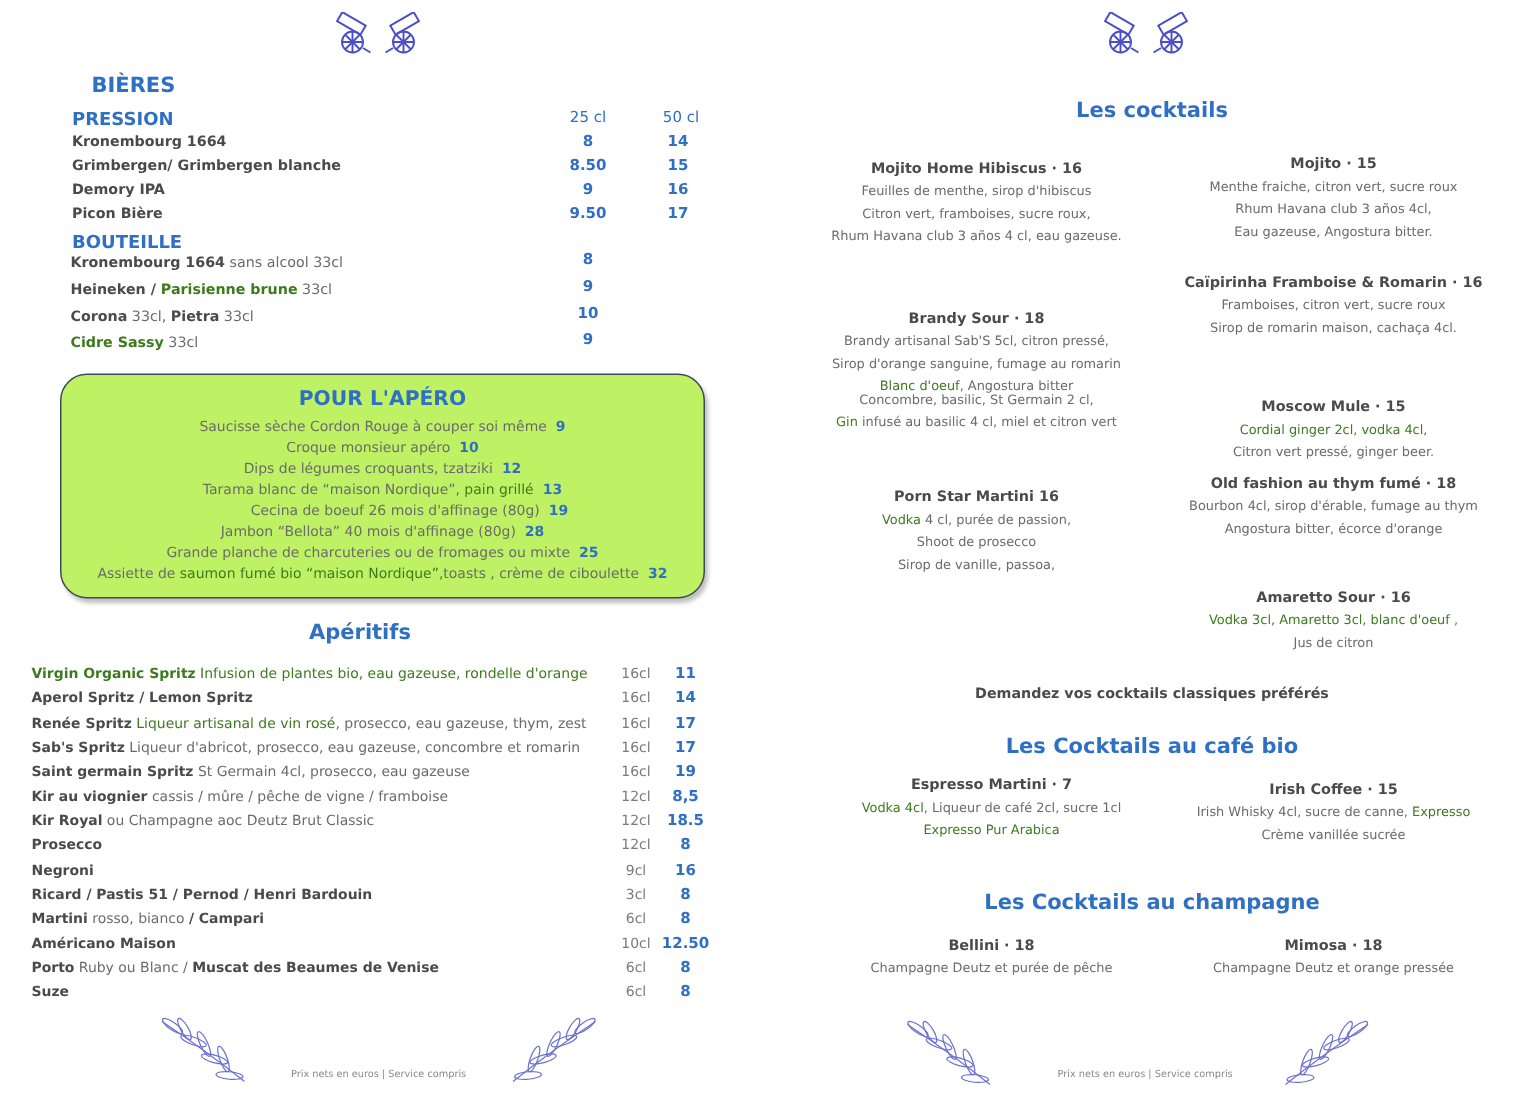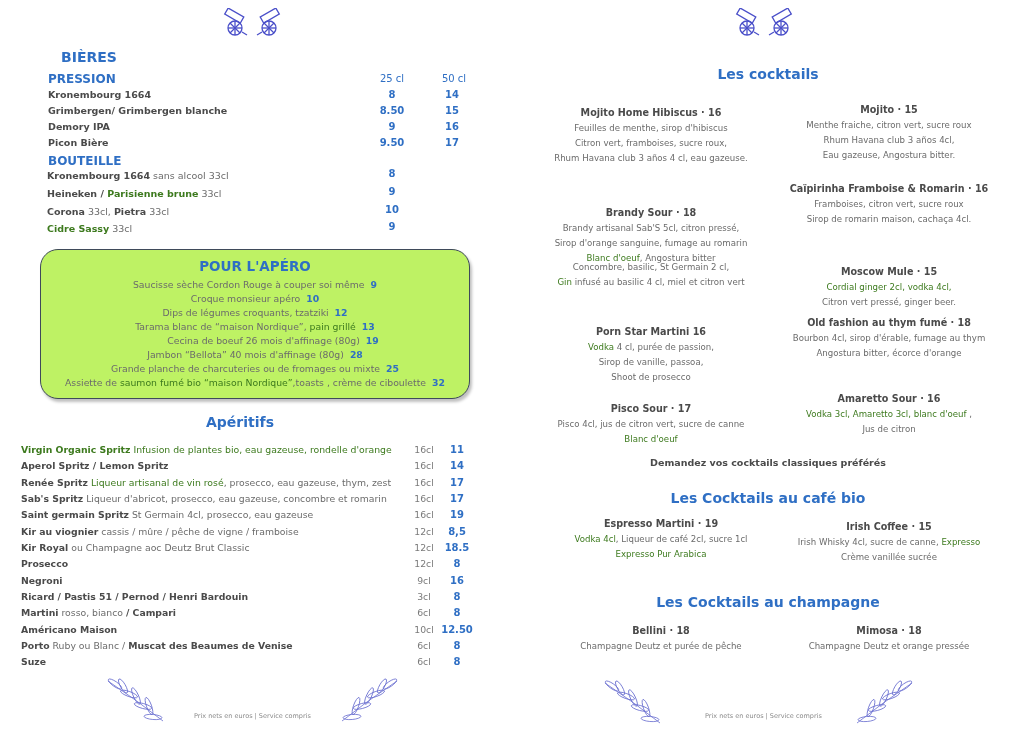--- a/index.html
+++ b/index.html
@@ -252,27 +252,22 @@
     <div>Sirop d'orange sanguine, fumage au romarin</div>
     <div><span class="green">Blanc d'oeuf</span><span>, Angostura bitter</span></div>
   </div>
   <div class="ck" style="left:24px; top:260px;">
     <div>Concombre, basilic, St Germain 2 cl,</div>
     <div><span class="green">Gin</span><span> infusé au basilic 4 cl, miel et citron vert</span></div>
   </div>
   <div class="ck" style="left:24px; top:324px;">
     <div class="t">Porn Star Martini 16</div>
     <div><span class="green">Vodka</span><span> 4 cl, purée de passion,</span></div>
+    <div>Shoot de prosecco</div>
     <div>Sirop de vanille, passoa,</div>
-    <div>Shoot de prosecco</div>
-  </div>
-  <div class="ck" style="left:24px; top:401px;">
-    <div class="t">Pisco Sour · 17</div>
-    <div>Pisco 4cl, jus de citron vert, sucre de canne</div>
-    <div class="green">Blanc d'oeuf</div>
   </div>
 
   <div class="ck" style="left:262px; top:102px;">
     <div class="t">Mojito · 15</div>
     <div>Menthe fraiche, citron vert, sucre roux</div>
     <div>Rhum Havana club 3 años 4cl,</div>
     <div>Eau gazeuse, Angostura bitter.</div>
   </div>
   <div class="ck" style="left:262px; top:181px;">
     <div class="t">Caïpirinha Framboise &amp; Romarin · 16</div>
@@ -292,21 +287,21 @@
   <div class="ck" style="left:262px; top:391px;">
     <div class="t">Amaretto Sour · 16</div>
     <div><span class="green">Vodka 3cl, Amaretto 3cl, blanc d'oeuf</span><span>    ,</span></div>
     <div>Jus de citron</div>
   </div>
 
   <div class="abs" style="left:0; width:512px; text-align:center; top:457px; font-size:9.5px; font-weight:bold; color:#4a4a4a;">Demandez vos cocktails classiques préférés</div>
 
   <div class="sec-h" style="top:490px;">Les Cocktails au café bio</div>
   <div class="ck" style="left:34px; top:516px;">
-    <div class="t">Espresso Martini · 19</div>
+    <div class="t">Espresso Martini · 7</div>
     <div><span class="green">Vodka 4cl</span><span>, Liqueur de café 2cl, sucre 1cl</span></div>
     <div class="green">Expresso Pur Arabica</div>
   </div>
   <div class="ck" style="left:262px; top:519px;">
     <div class="t">Irish Coffee · 15</div>
     <div><span>Irish Whisky 4cl, sucre de canne, </span><span class="green">Expresso</span></div>
     <div>Crème vanillée sucrée</div>
   </div>
 
   <div class="sec-h" style="top:594px;">Les Cocktails au champagne</div>

